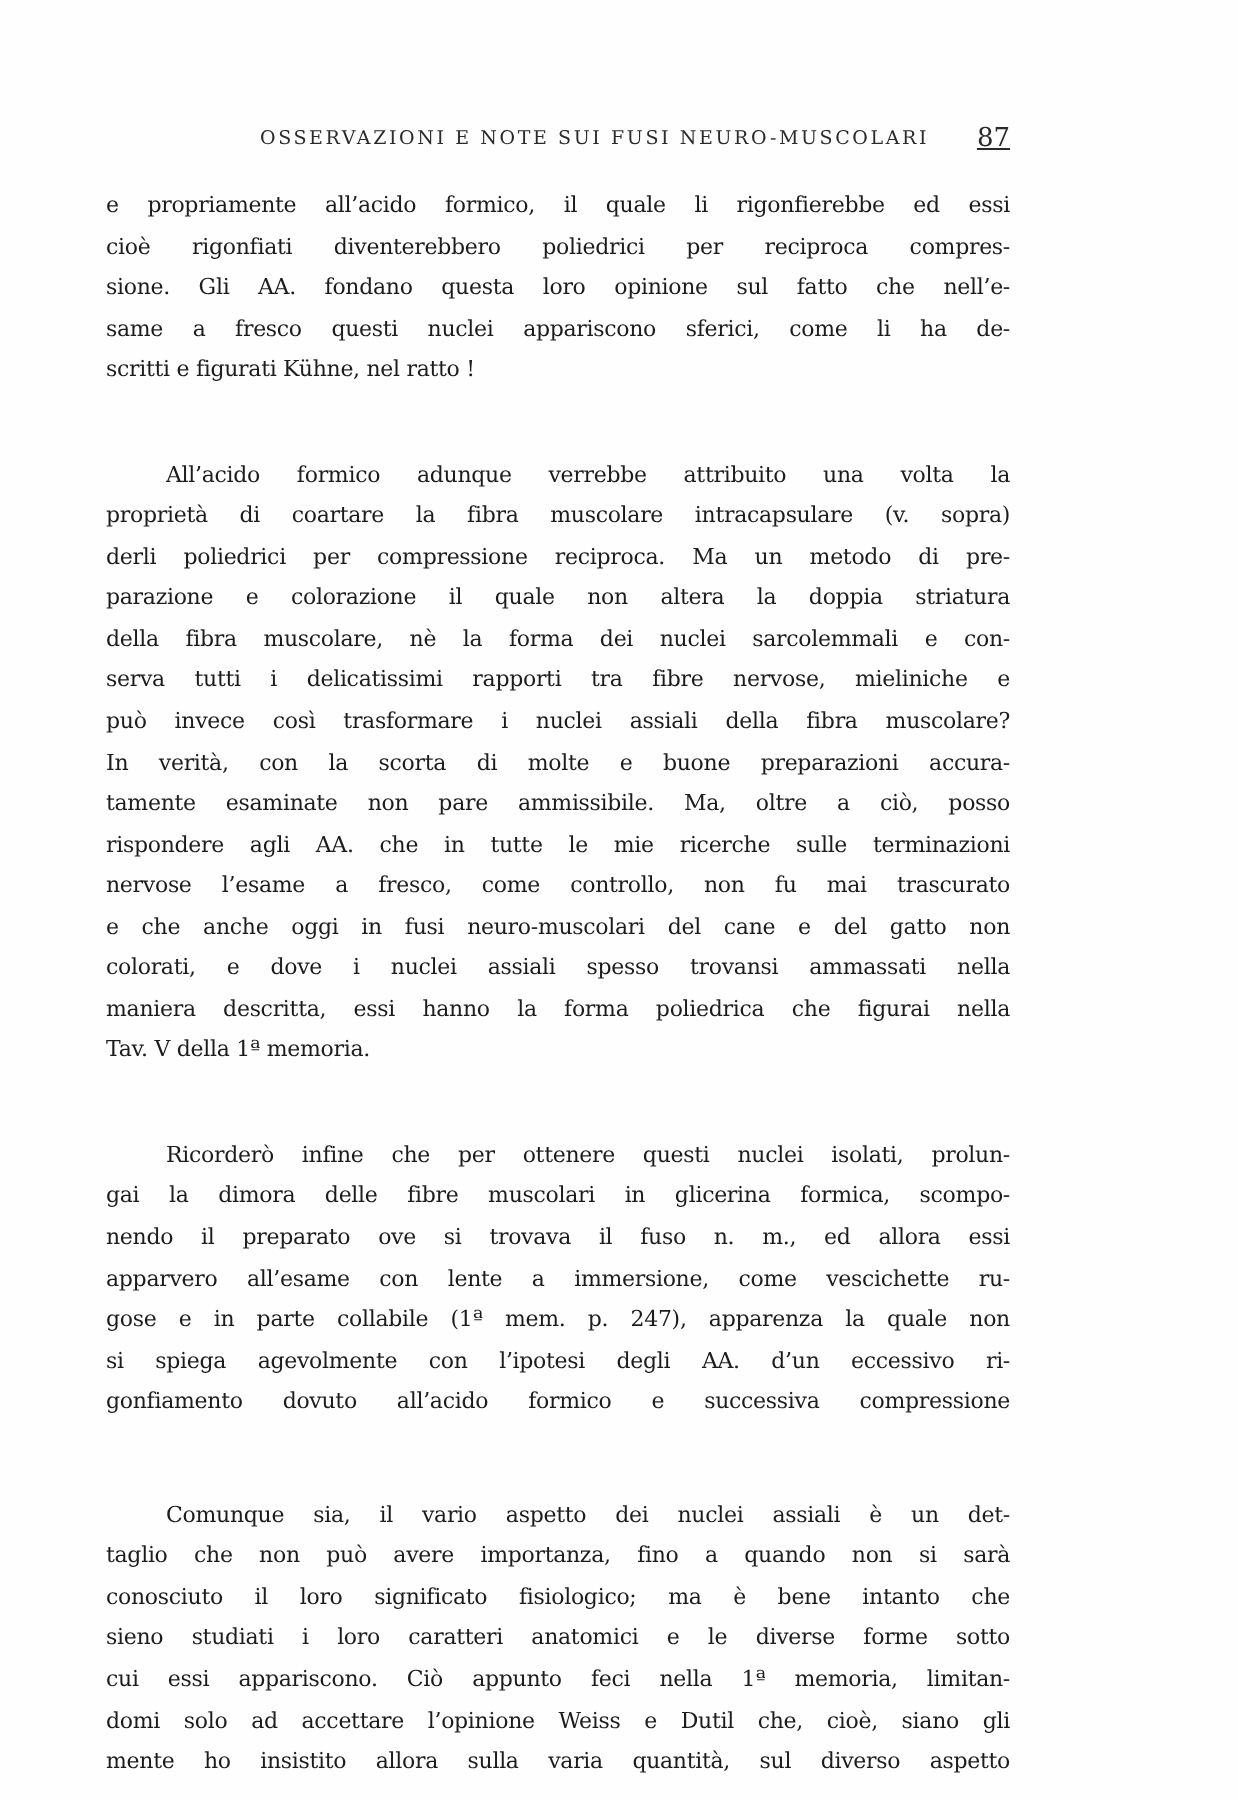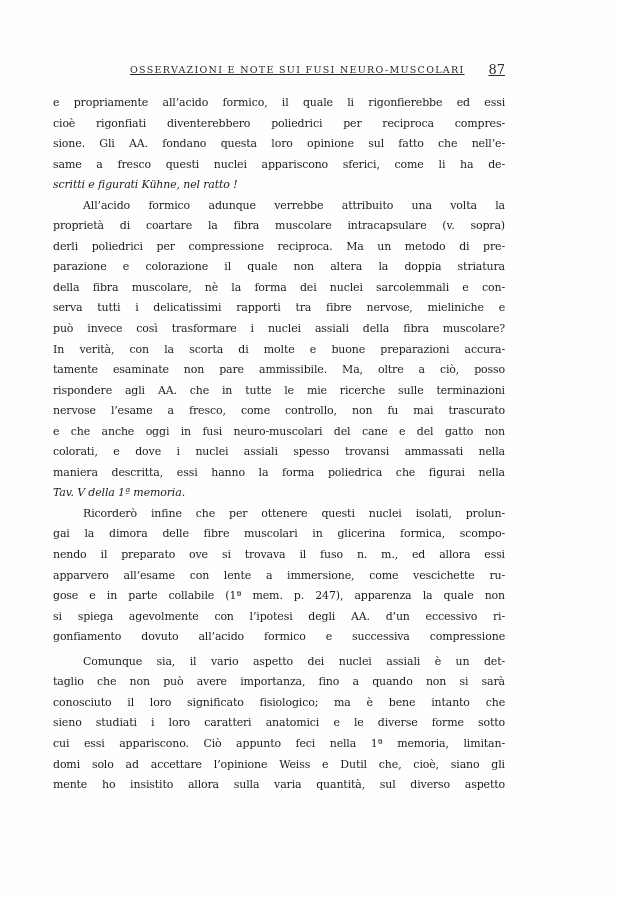--- a/index.html
+++ b/index.html
@@ -1,27 +1,27 @@
 <!DOCTYPE html>
 <html><head>
 <meta charset="utf-8">
 <style>
   html, body { margin: 0; padding: 0; background: #ffffff; }
   body { width: 619px; height: 900px; position: relative; overflow: hidden;
          font-family: "DejaVu Serif", "Liberation Serif", serif; color: #1c1c1c; }
   .page { position: absolute; left: 0; top: 0; width: 619px; height: 900px; background: #fefefe; }
   .running-head { position: absolute; top: 62px; left: 130px; width: 375px; height: 16px;
                   font-size: 9.5px; letter-spacing: 1.3px; color: #2a2a2a; }
-  .running-title { position: absolute; left: 0; top: 2px; white-space: nowrap; text-decoration: underline; }
+  .running-title { position: absolute; left: 0; top: 2px; white-space: nowrap; }
   .page-number { position: absolute; right: 0; top: 0; font-size: 13px; letter-spacing: 0; text-decoration: underline; }
   .body-text { position: absolute; left: 53px; top: 93px; width: 452px; }
   .line { height: 20.55px; line-height: 20.55px; font-size: 11px; white-space: nowrap;
           text-align: justify; text-align-last: justify; letter-spacing: -0.15px; }
-  .line.last { text-align-last: left; font-style: italic; }
-  .line.indent { padding-left: 30px; }
+  .line.last { text-align-last: left; }
+  .line.indent { padding-left: 30px; margin-top: 32px; }
   .para-gap { height: 4px; }
 </style>
 </head>
 <body>
 
 <div class="page">
   <div class="running-head">
     <span class="running-title">OSSERVAZIONI E NOTE SUI FUSI NEURO-MUSCOLARI</span>
     <span class="page-number">87</span>
   </div>

